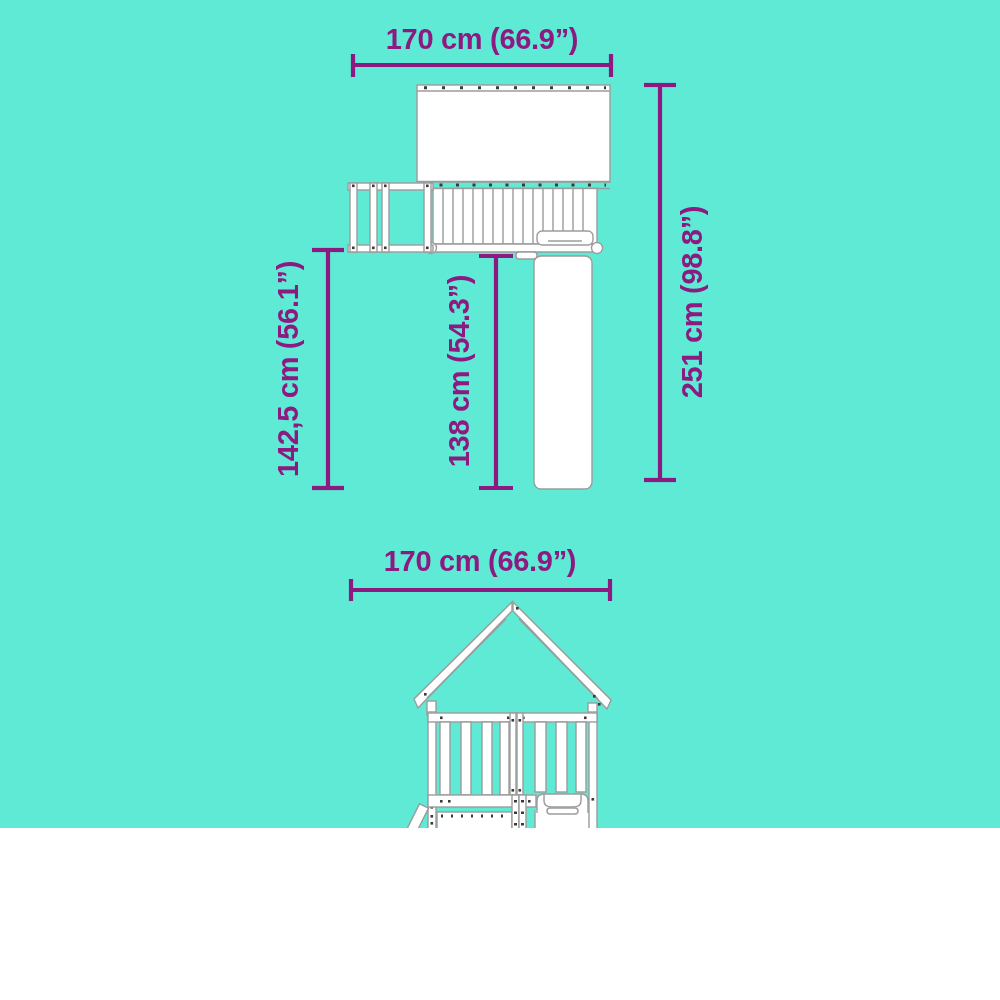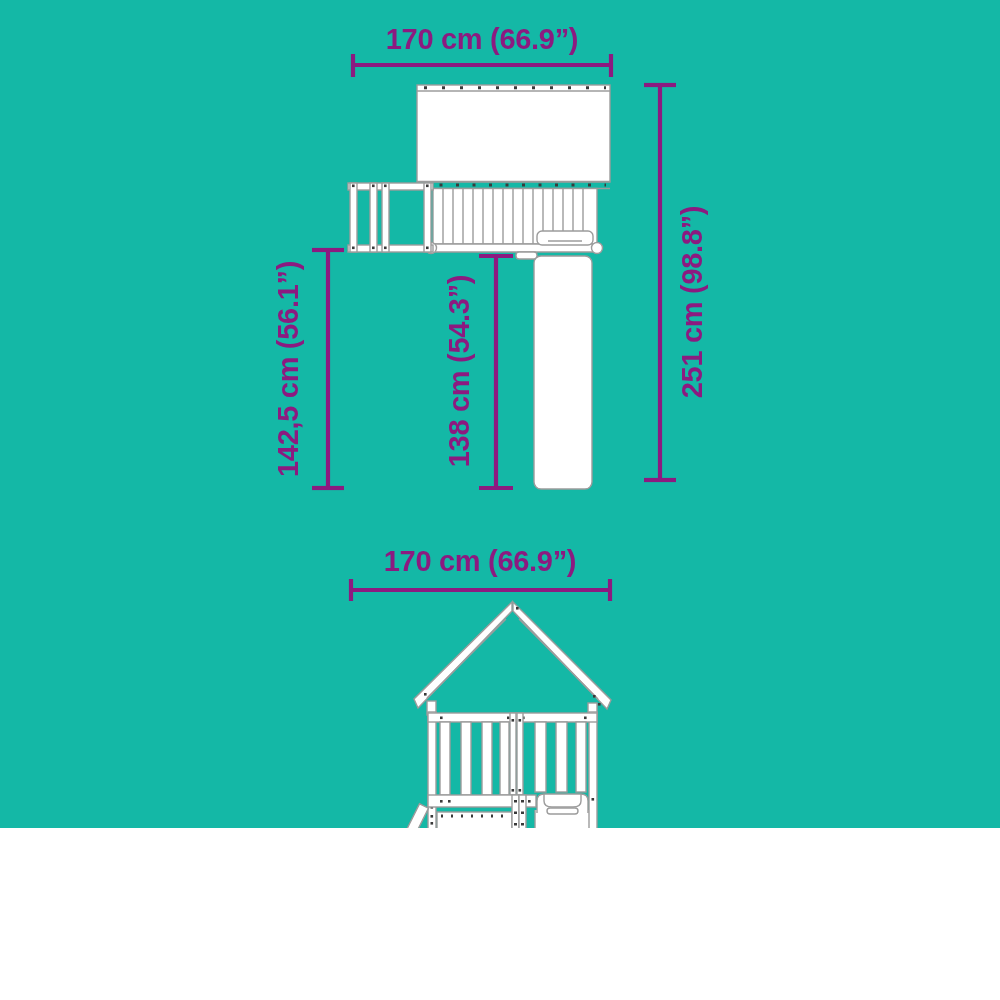--- a/index.html
+++ b/index.html
@@ -4,21 +4,21 @@
 <style>
   :root{
     --dimension-accent:#8C1A80;
     --line-art:#9C9C9C;
     --bolt-marks:#3A3A3A;
   }
   html,body{margin:0;padding:0;background:#fff;}
   .canvas{
     position:relative;
     width:1000px;height:828px;
-    background:#14b8a6;
+    background:#5eead4;
     overflow:hidden;
     font-family:"Liberation Sans",sans-serif;
   }
   .canvas svg{position:absolute;left:0;top:0;}
   .dim-label{
     position:absolute;
     color:var(--dimension-accent);
     font-weight:700;
     font-size:29px;
     letter-spacing:-0.3px;

